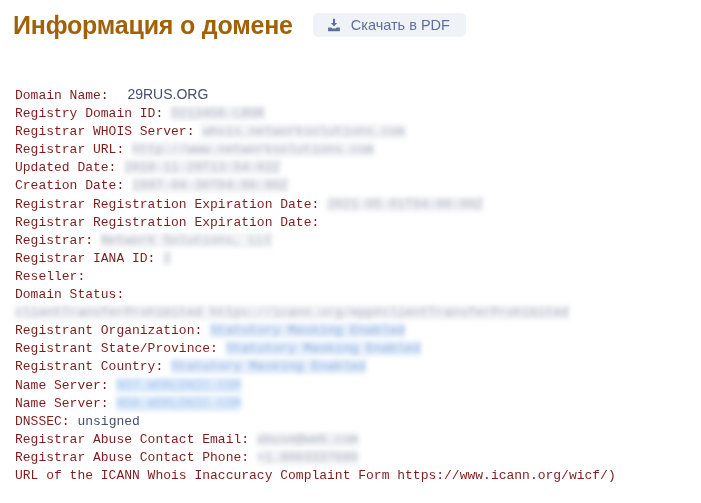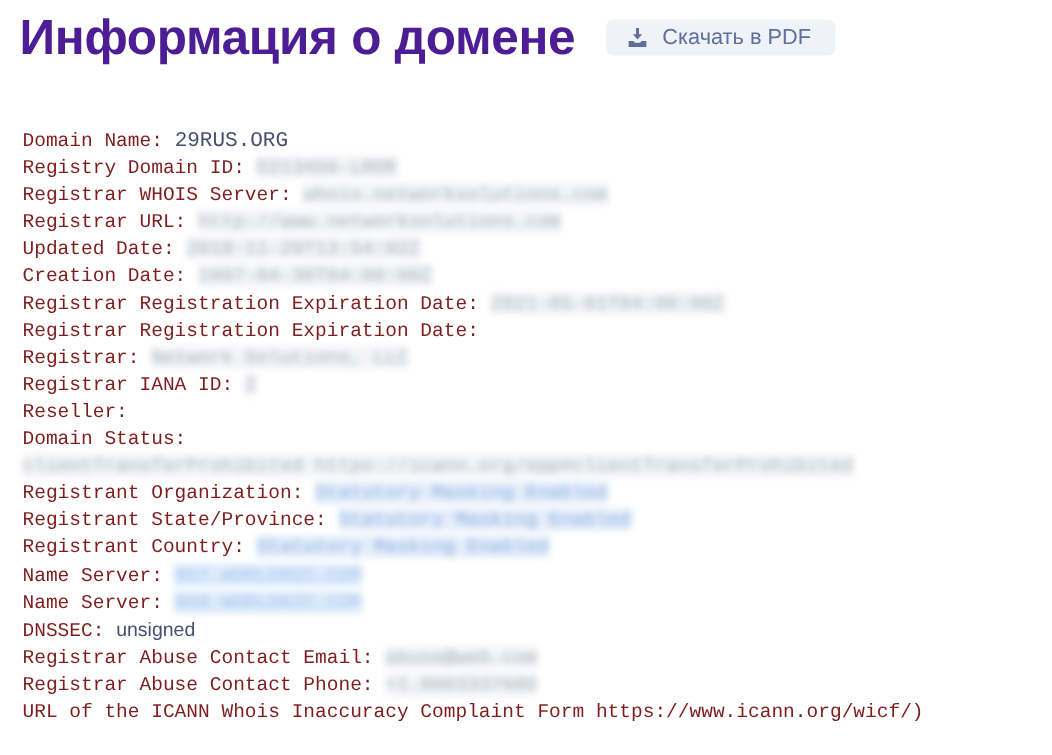--- a/index.html
+++ b/index.html
@@ -26,23 +26,23 @@
   .header {
     position: absolute;
     left: 13px;
     top: 10px;
     display: flex;
     align-items: center;
     gap: 20px;
   }
   .page-title {
     font-family: "Liberation Sans", sans-serif;
-    font-size: 33px;
+    font-size: 25px;
     font-weight: bold;
-    color: #4c1d95;
+    color: #a16207;
     letter-spacing: -0.2px;
     line-height: 30px;
     white-space: nowrap;
   }
   .pdf-button {
     display: inline-flex;
     align-items: center;
     gap: 10px;
     background: #eff2f7;
     border: none;
@@ -81,26 +81,27 @@
   }
   .wline {
     display: block;
     min-height: 18.1px;
     white-space: pre-wrap;
   }
   .wlabel { color: #7f1d1d; }
 
   
   .val-plain {
-    font-family: Liberation Mono, monospace;
+    font-family: Liberation Sans, sans-serif;
     font-size: 14px;
     color: #46506e;
+    margin-left: 11px;
   }
   .val-mono {
-    font-family: Liberation Sans, sans-serif;
+    font-family: Liberation Mono, monospace;
     color: #46506e;
   }
 
   
   .redact {
     display: inline-block;
     vertical-align: baseline;
     color: #9aa2b4;
     filter: blur(2.4px);
     opacity: 0.92;

